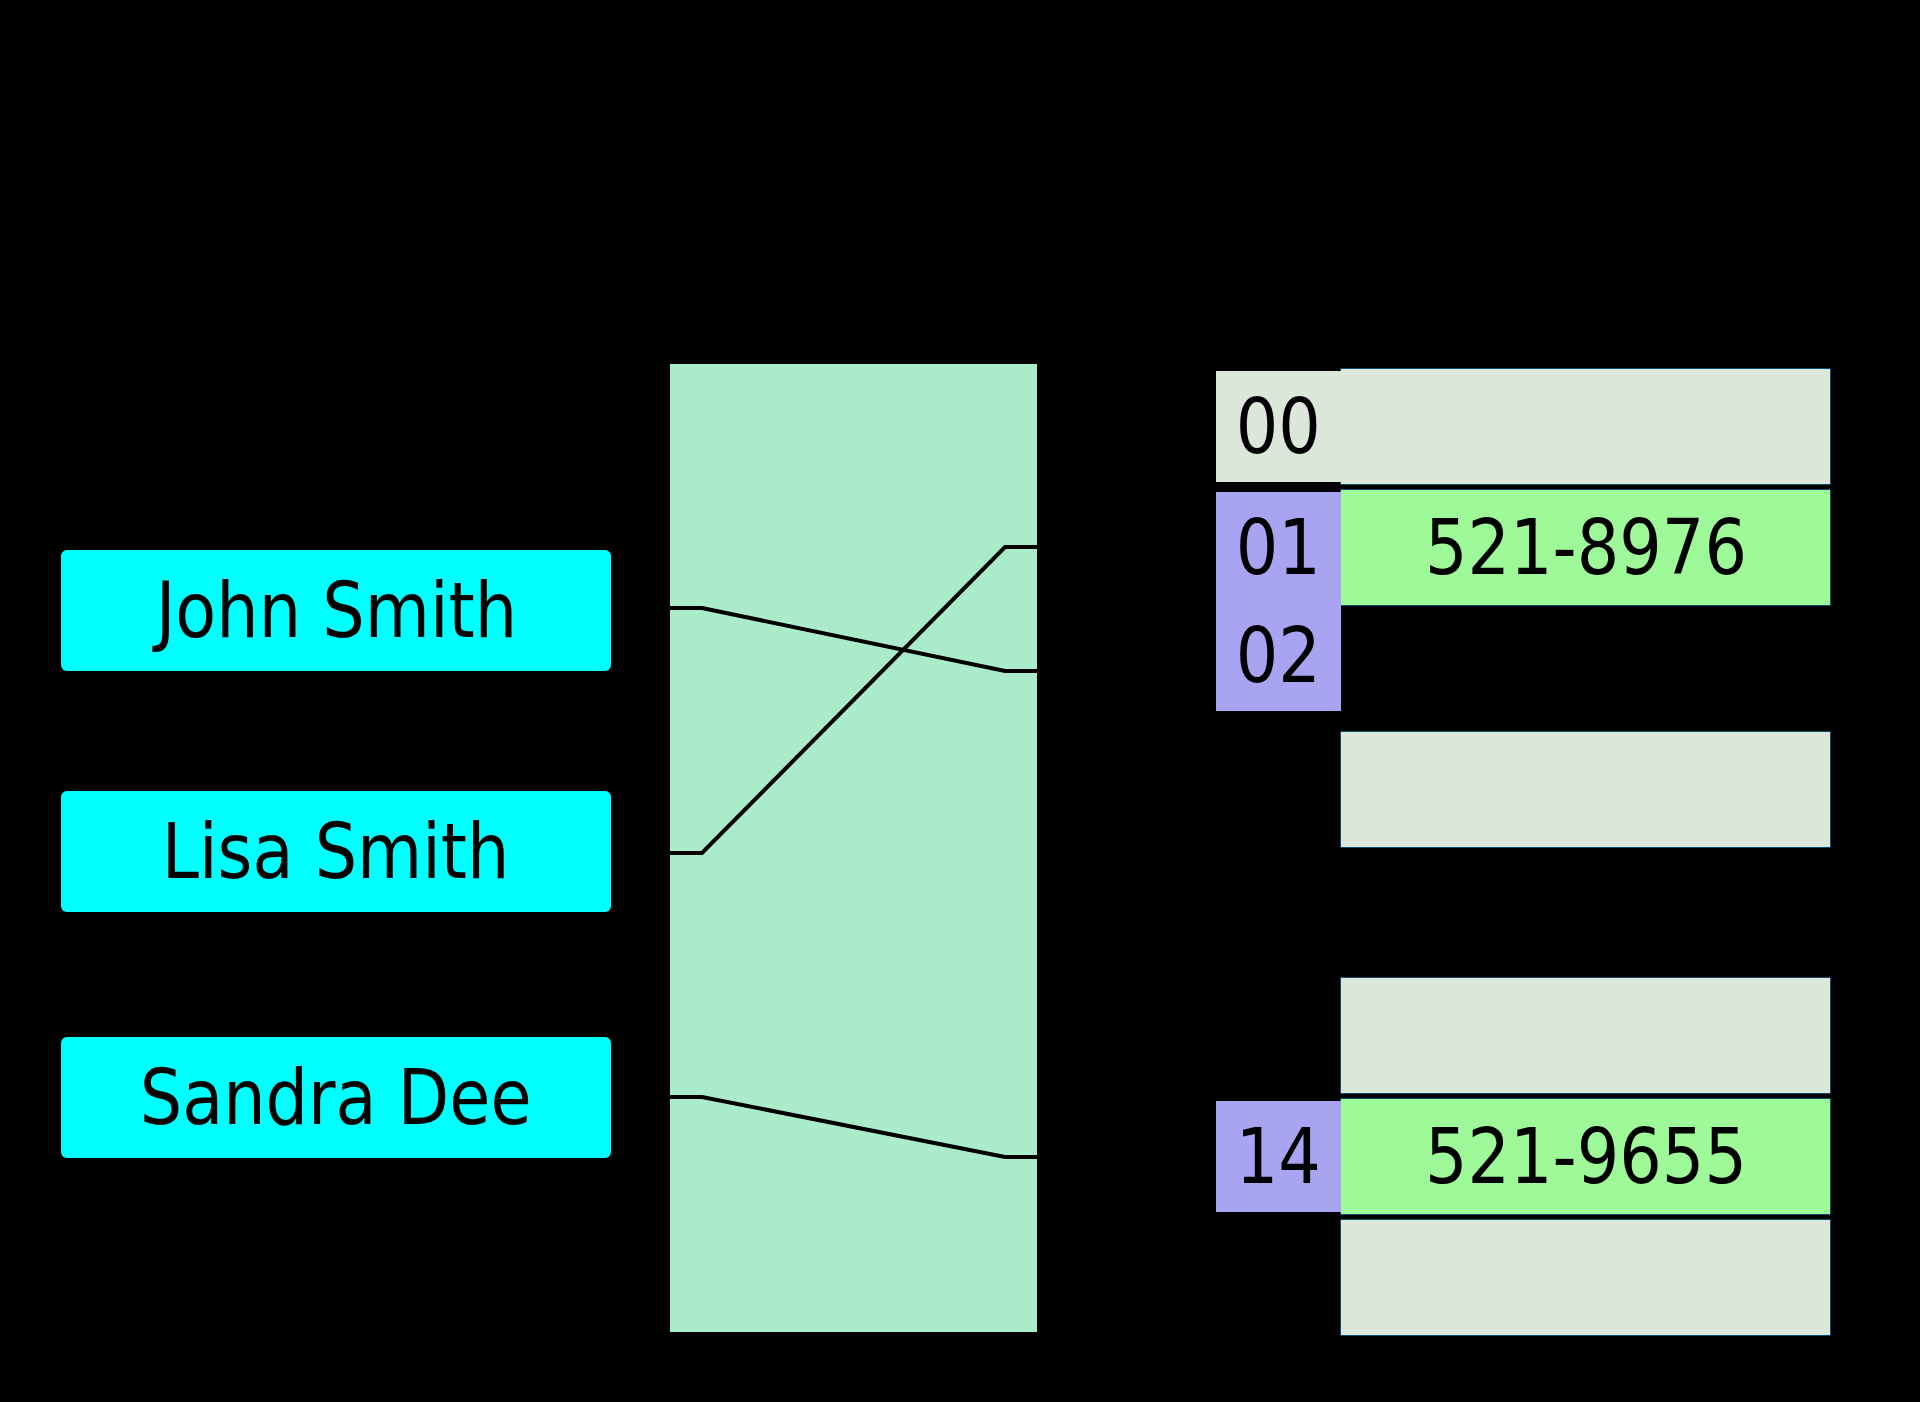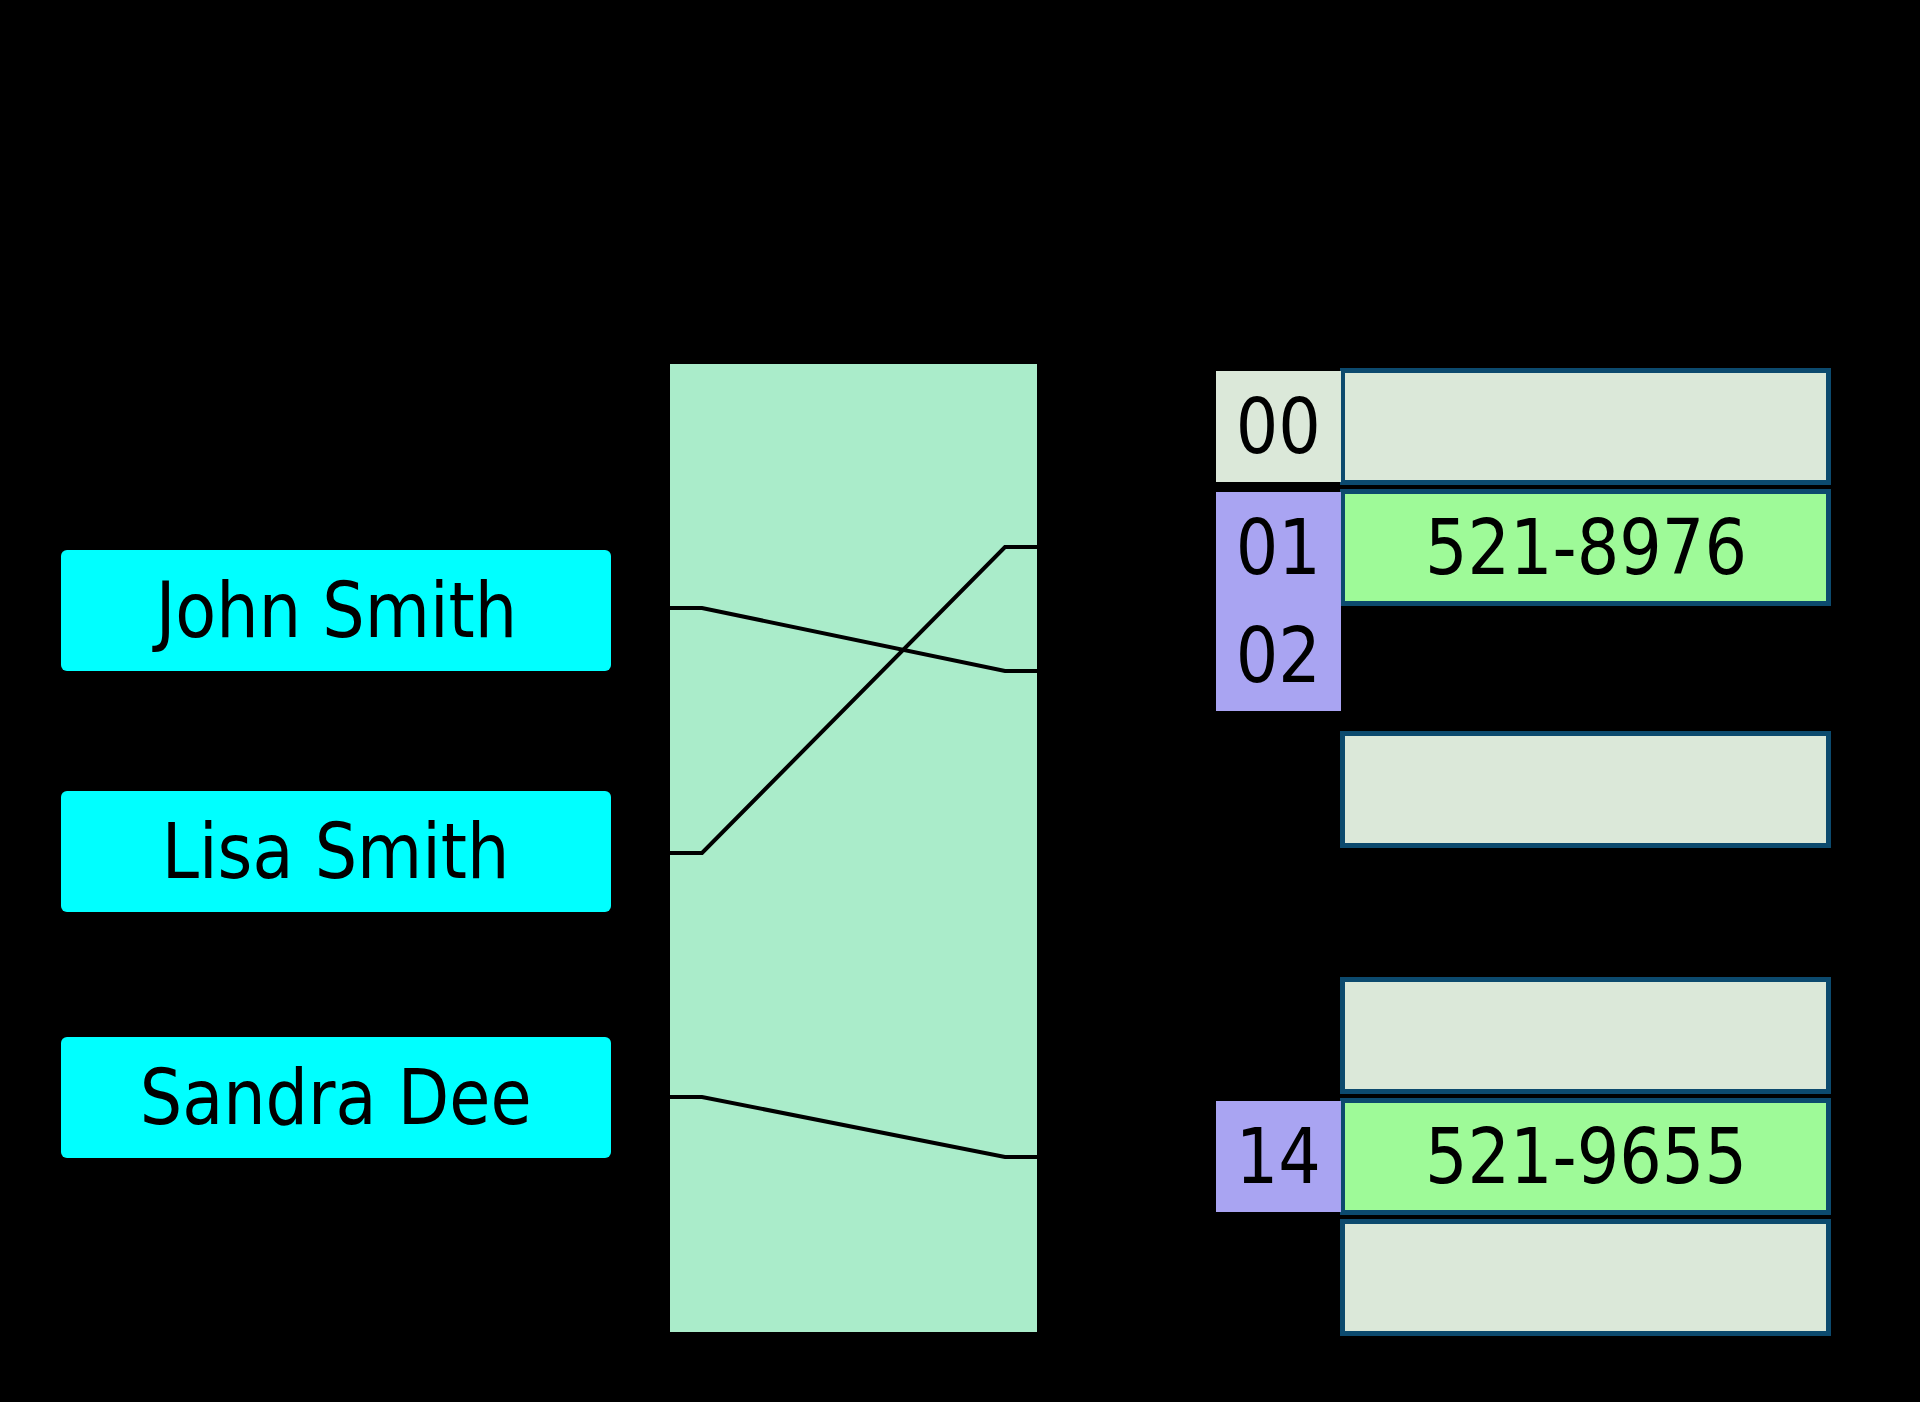--- a/index.html
+++ b/index.html
@@ -34,21 +34,21 @@
     position:absolute;
     left:1175px;width:125px;height:111px;
     background:var(--lightcell,#dbe8d9);
     display:flex;align-items:center;justify-content:center;margin-left:41px;
   }
   .idx-cell.hl{background:var(--purple,#a9a4f2);}
   .val-cell{
     position:absolute;
     left:1340px;width:491px;height:117px;
     box-sizing:border-box;
-    border:5px solid #0c4a6e;
+    border:1px solid #0c4a6e;
     background:var(--lightcell,#dbe8d9);
     display:flex;align-items:center;justify-content:center;
   }
   .val-cell.filled{background:var(--green,#9efa98);}
   .cell-txt{
     font-size:76px;
     display:inline-block;
     transform:scaleX(0.88);
     transform-origin:center;
     white-space:nowrap;

